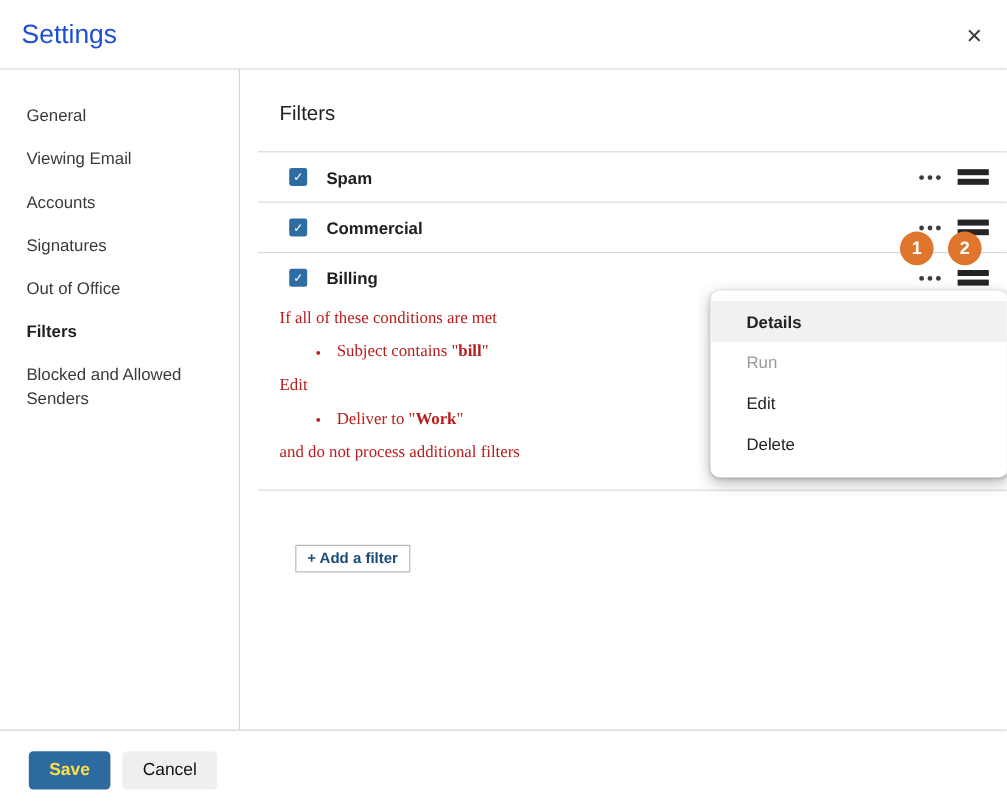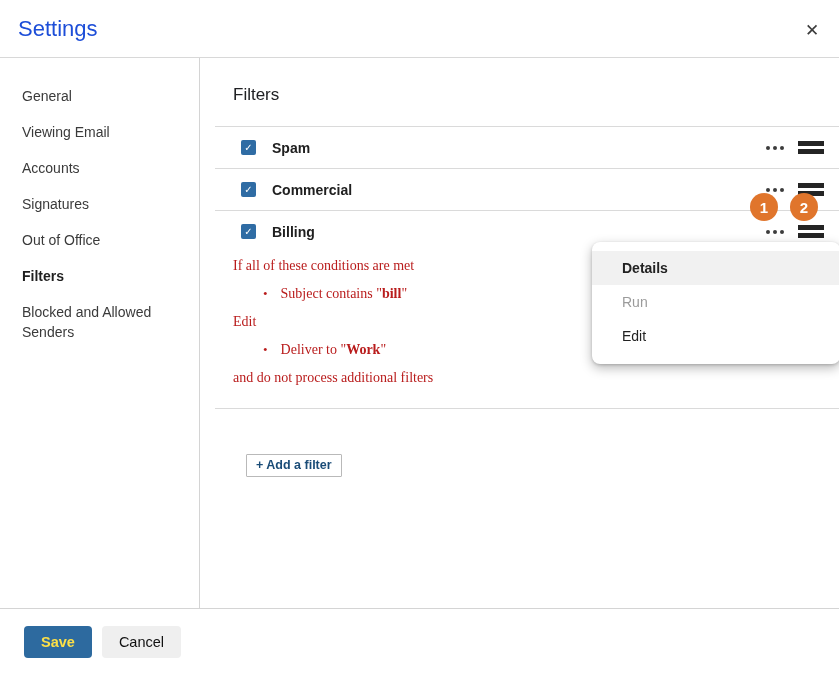--- a/index.html
+++ b/index.html
@@ -191,18 +191,19 @@
   <button class="add-filter">+ Add a filter</button>
 </section>
 
 <div class="badge b1">1</div>
 <div class="badge b2">2</div>
 
 <div class="context-menu">
   <div class="menu-item highlighted">Details</div>
   <div class="menu-item disabled">Run</div>
   <div class="menu-item">Edit</div>
+  <div class="menu-item">Delete</div>
 </div>
 
 <div class="footer">
   <button class="btn save">Save</button>
   <button class="btn cancel">Cancel</button>
 </div>
 
 </body></html>

